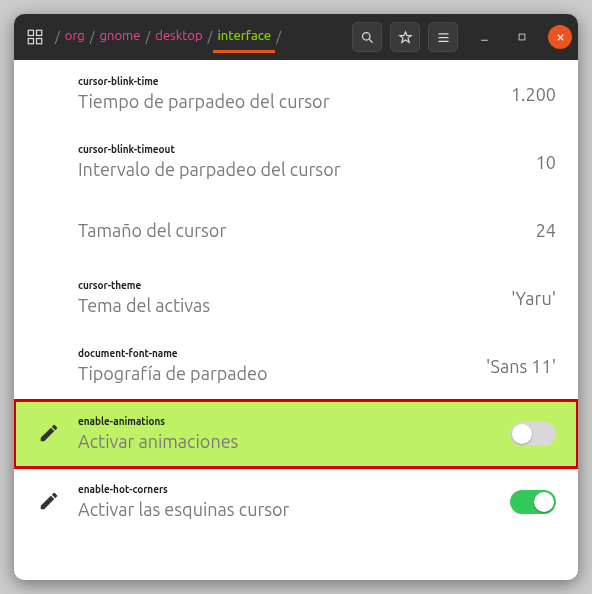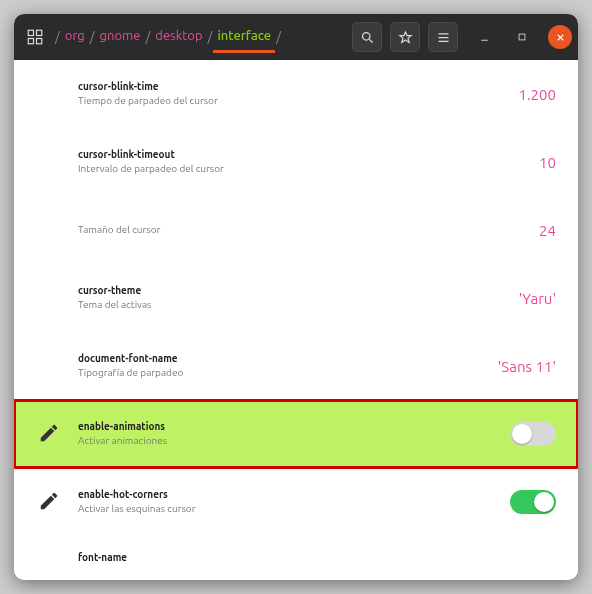--- a/index.html
+++ b/index.html
@@ -89,22 +89,22 @@
   .row {
     display:flex;
     align-items:center;
     padding: 14px 22px 14px 24px;
     min-height:68px;
     border-bottom: none;
   }
   .row .icon-slot { width: 40px; display:flex; align-items:center; }
   .row .text { flex:1; display:flex; flex-direction:column; line-height:1.25; }
   .row .key { font-weight:700; font-size:10px; color:#222; }
-  .row .desc { font-size:10px; color:#7a7a7a; margin-top:1px;}
-  .row .value { font-size:15px; color:#ec4899; padding-left:10px;}
+  .row .desc { font-size:18px; color:#7a7a7a; margin-top:1px;}
+  .row .value { font-size:18px; color:#737373; padding-left:10px;}
   .row.highlight { outline: 3px solid #d40000; outline-offset:-2px; background:#bef264;}
   .pencil-icon svg { width:22px;height:22px; }
   
   .toggle {
     width:46px;height:24px;border-radius:12px;
     background:#d8d8d8;position:relative;cursor:pointer;
     transition:background .15s;
   }
   .toggle .knob{
     width:20px;height:20px;border-radius:50%;
@@ -240,23 +240,16 @@
               </svg></span>
           </div>
           <div class="text">
             <div class="key">enable-hot-corners</div>
             <div class="desc">Activar las esquinas cursor</div>
           </div>
           <div class="toggle on">
             <div class="knob"></div>
           </div>
         </div>
-        <div class="row cutoff">
-          <div class="icon-slot"></div>
-          <div class="text">
-            <div class="key">font-name</div>
-          </div>
-          <div class="value"></div>
-        </div>
       </div>
   </div>
 
 </div>
 
 </body></html>

